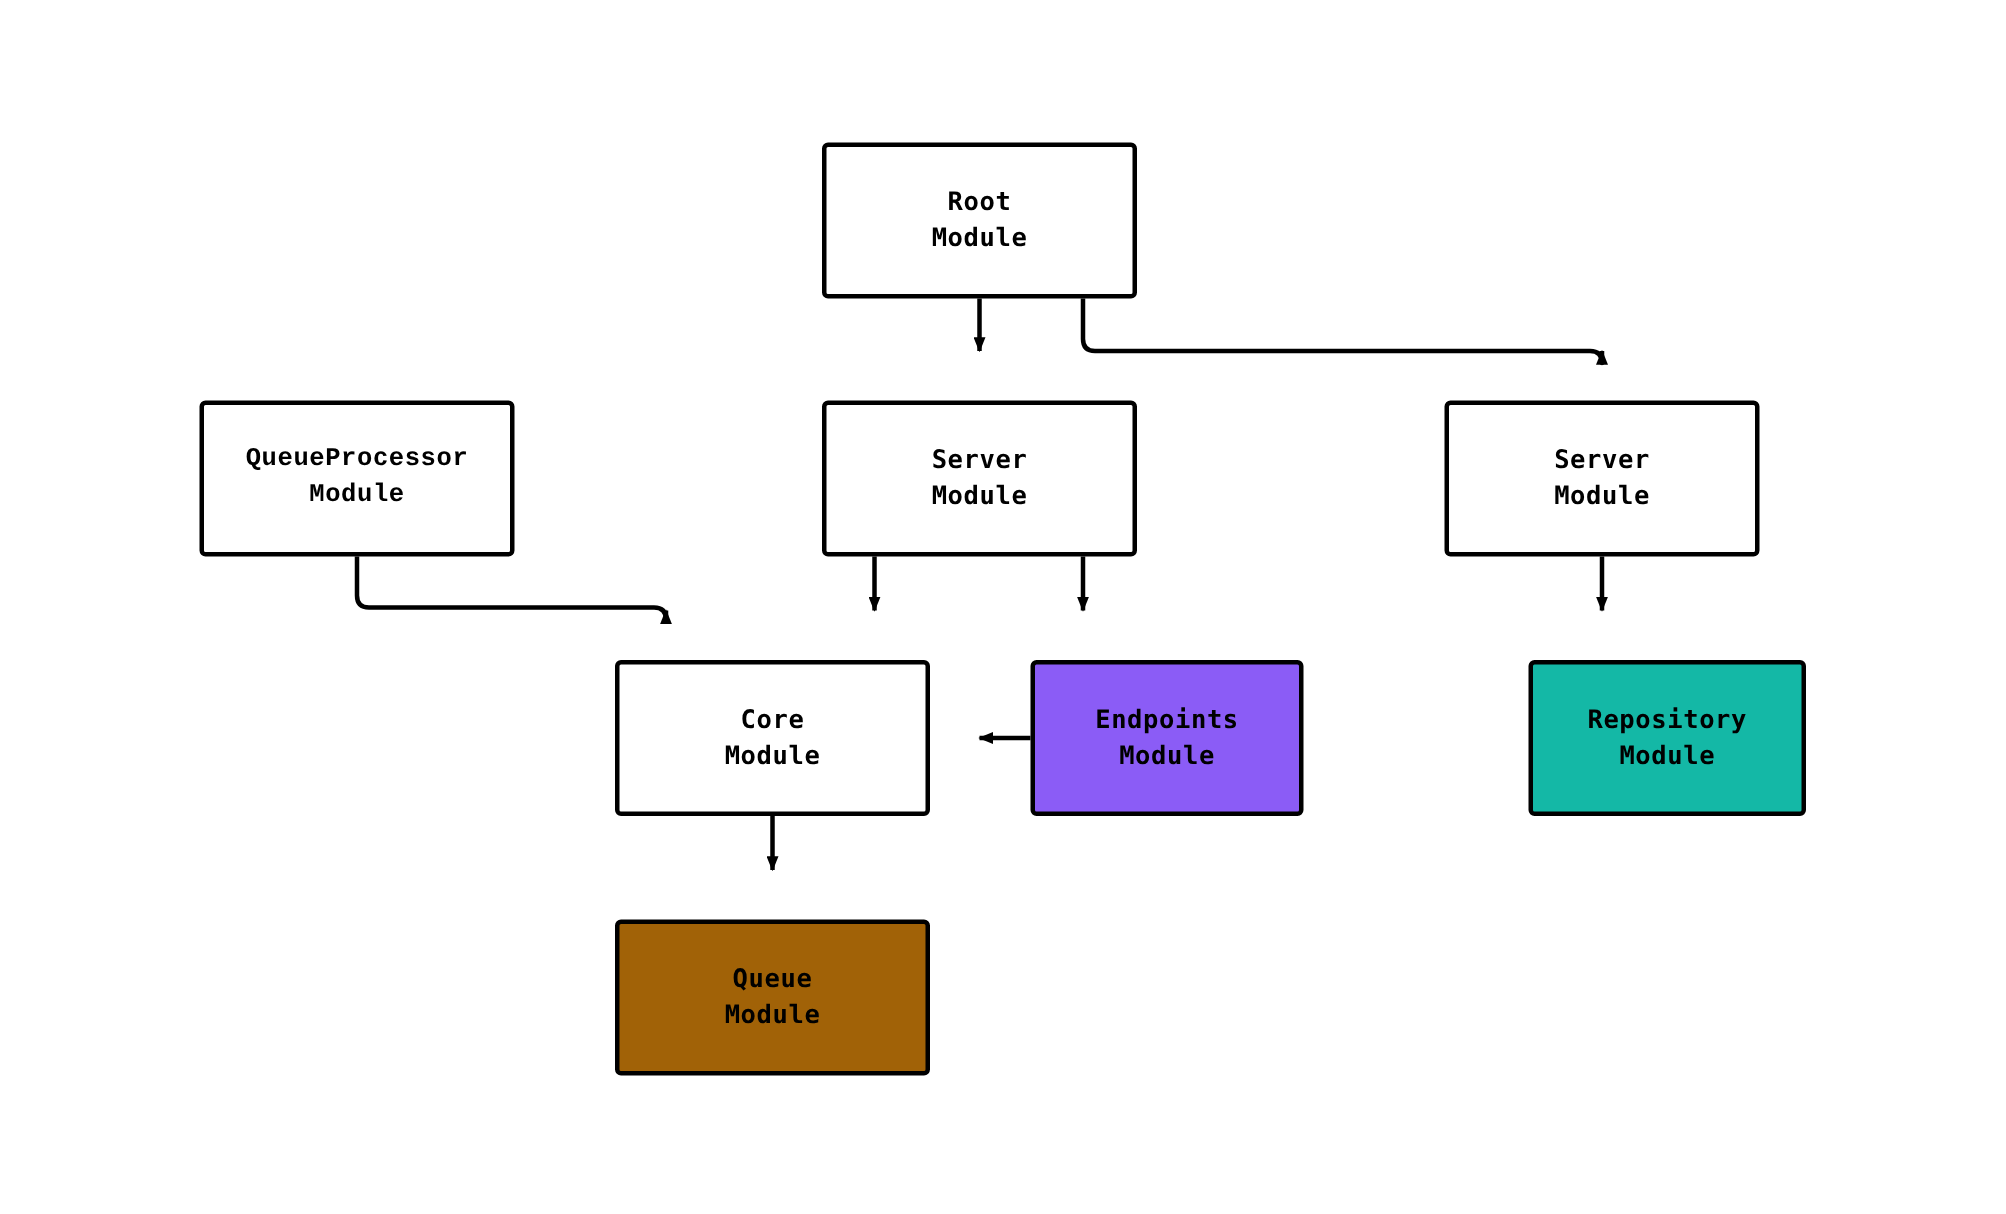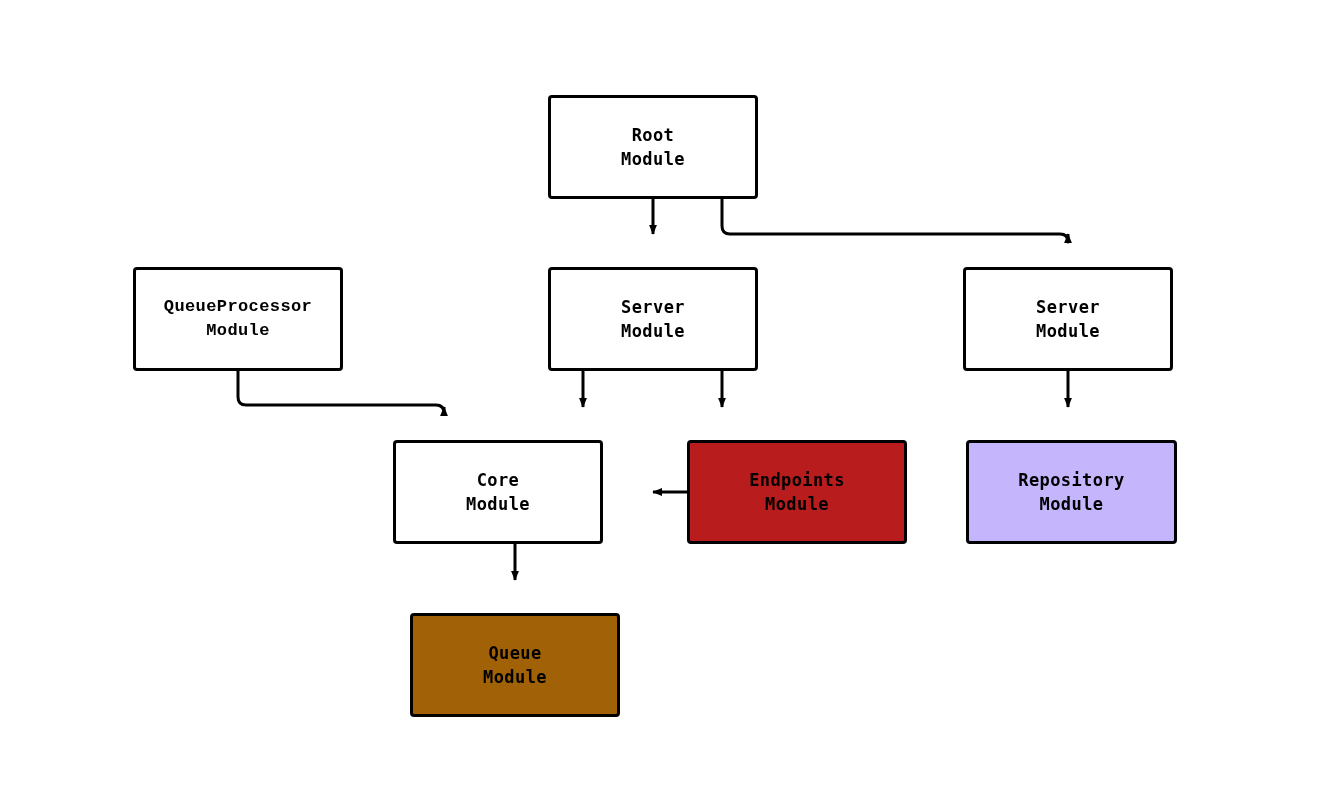--- a/index.html
+++ b/index.html
@@ -82,29 +82,29 @@
         <span class="node-line">Module</span>
       </div>
       <div class="node" style="left: 548px; top: 267px; width: 210px; height: 104px; background: rgb(255, 255, 255); border-color: rgb(0, 0, 0);">
         <span class="node-line">Server</span>
         <span class="node-line">Module</span>
       </div>
       <div class="node" style="left: 963px; top: 267px; width: 210px; height: 104px; background: rgb(255, 255, 255); border-color: rgb(0, 0, 0);">
         <span class="node-line">Server</span>
         <span class="node-line">Module</span>
       </div>
-      <div class="node" style="left: 393px; top: 440px; width: 210px; height: 104px; background: rgb(255, 255, 255); border-color: rgb(0, 0, 0);">
+      <div class="node" style="left: 410px; top: 440px; width: 210px; height: 104px; background: rgb(255, 255, 255); border-color: rgb(0, 0, 0);">
         <span class="node-line">Core</span>
         <span class="node-line">Module</span>
       </div>
-      <div class="node" style="left: 687px; top: 440px; width: 220px; height: 104px; background: #b91c1c; border-color: rgb(0, 0, 0);">
+      <div class="node" style="left: 687px; top: 440px; width: 182px; height: 104px; background: #8b5cf6; border-color: rgb(0, 0, 0);">
         <span class="node-line">Endpoints</span>
         <span class="node-line">Module</span>
       </div>
-      <div class="node" style="left: 966px; top: 440px; width: 211px; height: 104px; background: #c4b5fd; border-color: rgb(0, 0, 0);">
+      <div class="node" style="left: 1019px; top: 440px; width: 185px; height: 104px; background: #14b8a6; border-color: rgb(0, 0, 0);">
         <span class="node-line">Repository</span>
         <span class="node-line">Module</span>
       </div>
       <div class="node" style="left: 410px; top: 613px; width: 210px; height: 104px; background: #a16207; border-color: rgb(0, 0, 0);">
         <span class="node-line">Queue</span>
         <span class="node-line">Module</span>
       </div>
     </div>
 
 </div>

